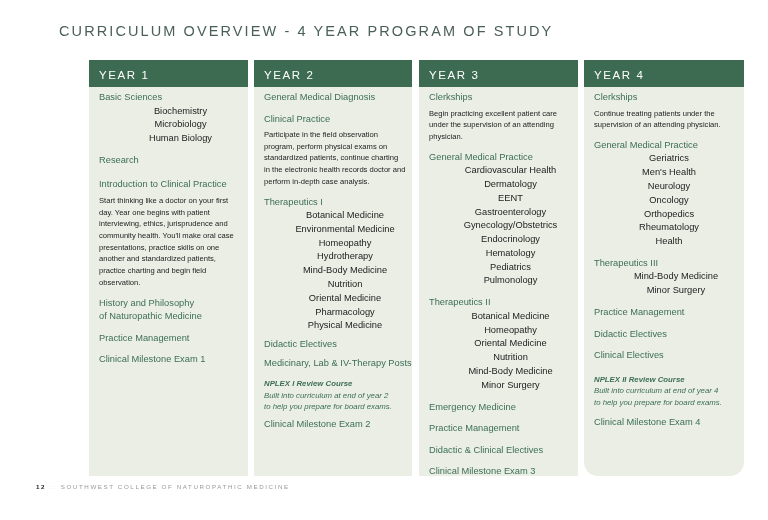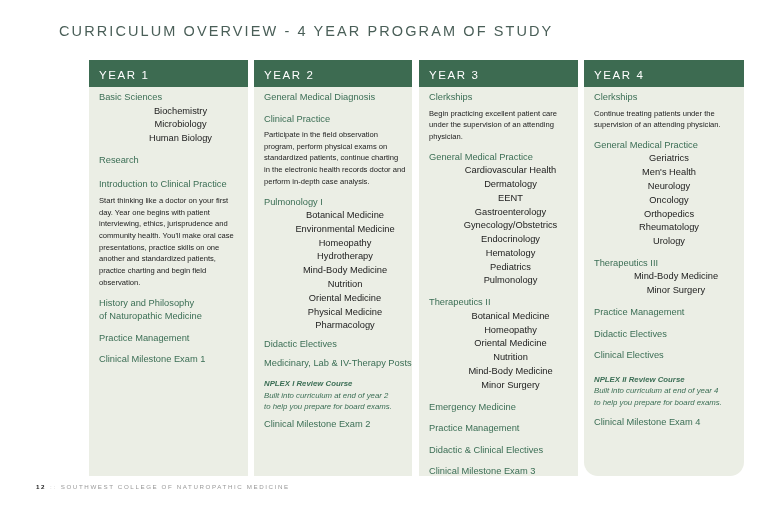--- a/index.html
+++ b/index.html
@@ -72,30 +72,30 @@
 </div>
 
 <div class="col" style="left:224px; width:158px;">
   <div class="col-header">YEAR 2</div>
   <div class="col-body">
     <div class="sec">General Medical Diagnosis</div>
     <div class="gap-m"></div>
     <div class="sec">Clinical Practice</div>
     <div class="desc">Participate in the field observation program, perform physical exams on standardized patients, continue charting in the electronic health records doctor and perform in-depth case analysis.</div>
     <div class="gap-m"></div>
-    <div class="sec">Pulmonology I</div>
+    <div class="sec">Therapeutics I</div>
     <div class="sub">Botanical Medicine</div>
     <div class="sub">Environmental Medicine</div>
     <div class="sub">Homeopathy</div>
     <div class="sub">Hydrotherapy</div>
     <div class="sub">Mind-Body Medicine</div>
     <div class="sub">Nutrition</div>
     <div class="sub">Oriental Medicine</div>
+    <div class="sub">Pharmacology</div>
     <div class="sub">Physical Medicine</div>
-    <div class="sub">Pharmacology</div>
     <div class="gap-s"></div>
     <div class="sec">Didactic Electives</div>
     <div class="gap-s"></div>
     <div class="sec">Medicinary, Lab &amp; IV-Therapy Posts</div>
     <div class="gap-m"></div>
     <div class="nplex-title">NPLEX I Review Course</div>
     <div class="nplex-desc">Built into curriculum at end of year 2</div>
     <div class="nplex-desc">to help you prepare for board exams.</div>
     <div class="gap-s"></div>
     <div class="sec">Clinical Milestone Exam 2</div>
@@ -143,21 +143,21 @@
     <div class="sec">Clerkships</div>
     <div class="desc">Continue treating patients under the supervision of an attending physician.</div>
     <div class="gap-m"></div>
     <div class="sec">General Medical Practice</div>
     <div class="sub flat">Geriatrics</div>
     <div class="sub flat">Men's Health</div>
     <div class="sub flat">Neurology</div>
     <div class="sub flat">Oncology</div>
     <div class="sub flat">Orthopedics</div>
     <div class="sub flat">Rheumatology</div>
-    <div class="sub flat">Urology</div>
+    <div class="sub flat">Health</div>
     <div class="gap-m"></div>
     <div class="sec">Therapeutics III</div>
     <div class="sub">Mind-Body Medicine</div>
     <div class="sub">Minor Surgery</div>
     <div class="gap-m"></div>
     <div class="sec">Practice Management</div>
     <div class="gap-m"></div>
     <div class="sec">Didactic Electives</div>
     <div class="gap-m"></div>
     <div class="sec">Clinical Electives</div>

